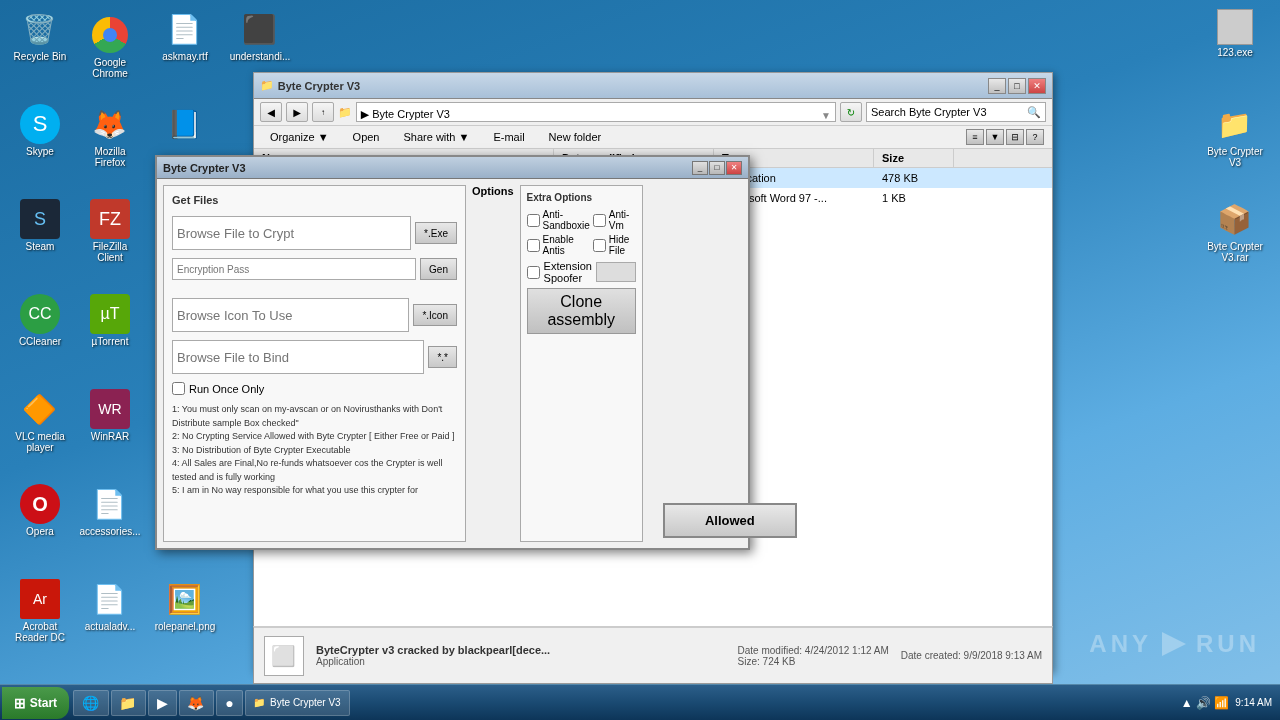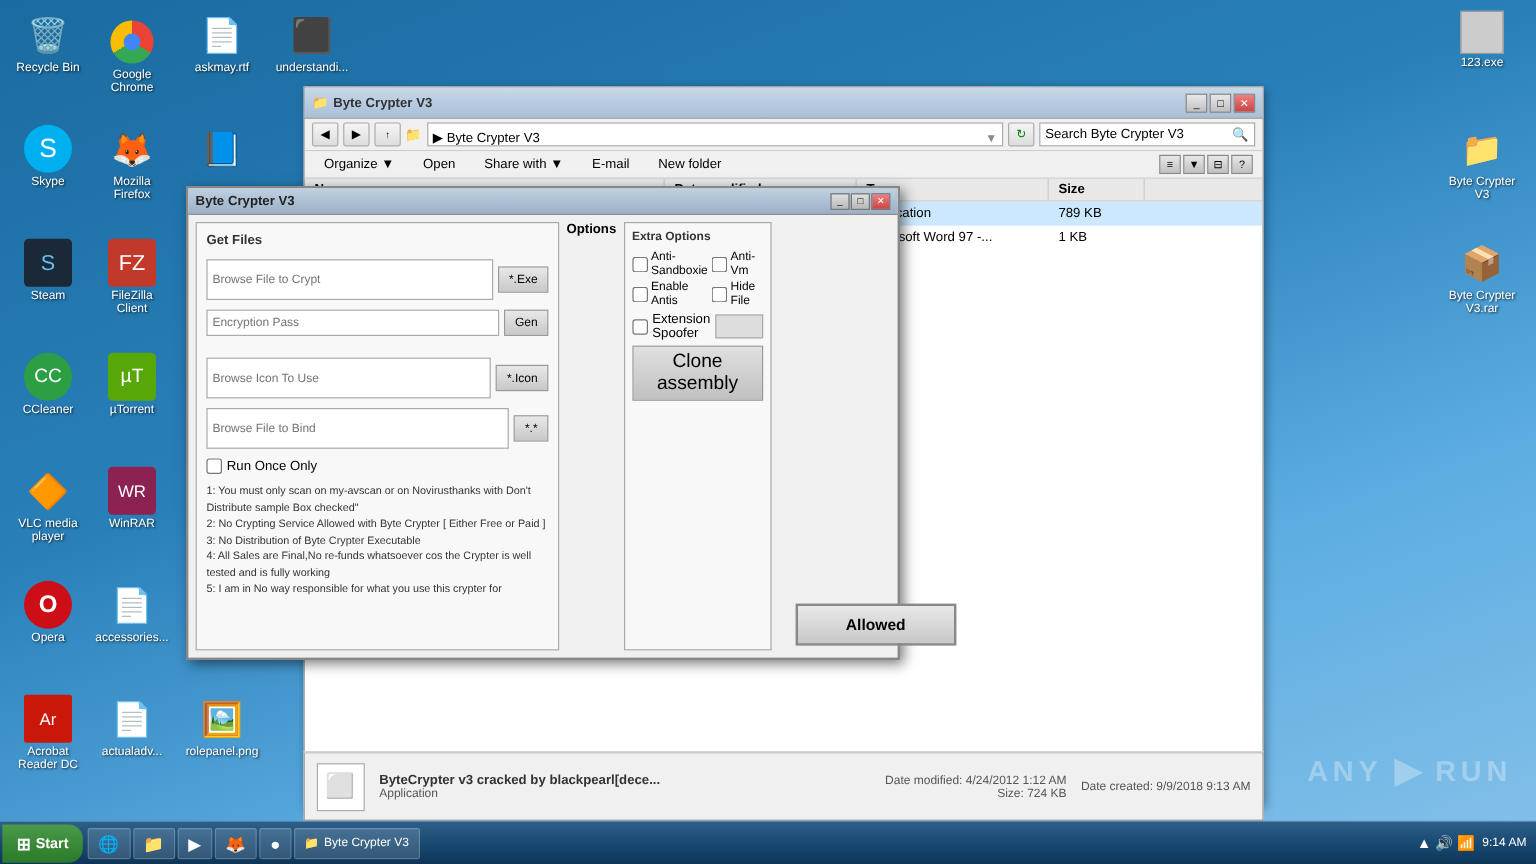--- a/index.html
+++ b/index.html
@@ -268,21 +268,21 @@
       align-items: center;
       margin-bottom: 8px;
       gap: 4px;
     }
     .file-input {
       flex: 1;
       height: 34px;
       background: white;
       border: 1px solid #aaa;
       padding: 16px 4px;
-      font-size: 10px;
+      font-size: 13px;
     }
     .file-btn {
       padding: 2px 8px;
       background: linear-gradient(180deg, #e8e8e8, #c8c8c8);
       border: 1px solid #999;
       cursor: pointer;
       font-size: 10px;
       height: 22px;
       white-space: nowrap;
     }
@@ -724,21 +724,21 @@
         <div class="file-list-header">
           <div class="col-name file-cell">Name</div>
           <div class="col-date file-cell">Date modified</div>
           <div class="col-type file-cell">Type</div>
           <div class="col-size file-cell">Size</div>
         </div>
         <div class="file-row" style="background:#cce8ff;">
           <div class="col-name file-cell">ByteCrypter v3 cracked by blackpearl[dece...</div>
           <div class="col-date file-cell">4/24/2012 1:12 AM</div>
           <div class="col-type file-cell">Application</div>
-          <div class="col-size file-cell">789 KB</div>
+          <div class="col-size file-cell">478 KB</div>
         </div>
         <div class="file-row">
           <div class="col-name file-cell"></div>
           <div class="col-date file-cell">1:21 AM</div>
           <div class="col-type file-cell">Microsoft Word 97 -...</div>
           <div class="col-size file-cell">1 KB</div>
         </div>
       </div>
     </div>
   </div>
@@ -834,21 +834,21 @@
   </div>
 
   <div class="file-info-bar">
     <div class="file-preview-icon">
       <span>⬜</span>
     </div>
     <div class="file-info-text">
       <div class="file-name-text">ByteCrypter v3 cracked by blackpearl[dece...</div>
       <div class="file-meta-text">Application</div>
     </div>
-    <div style="display:flex;flex-direction:column;font-size:10px;color:#555;text-align:right;">
+    <div style="display:flex;flex-direction:column;font-size:10px;color:#555;">
       <span>Date modified: 4/24/2012 1:12 AM</span>
       <span>Size: 724 KB</span>
     </div>
     <div class="file-dates-text">
       <div>Date created: 9/9/2018 9:13 AM</div>
     </div>
   </div>
 
   <div class="anyrun-watermark">
     <span>ANY</span>

